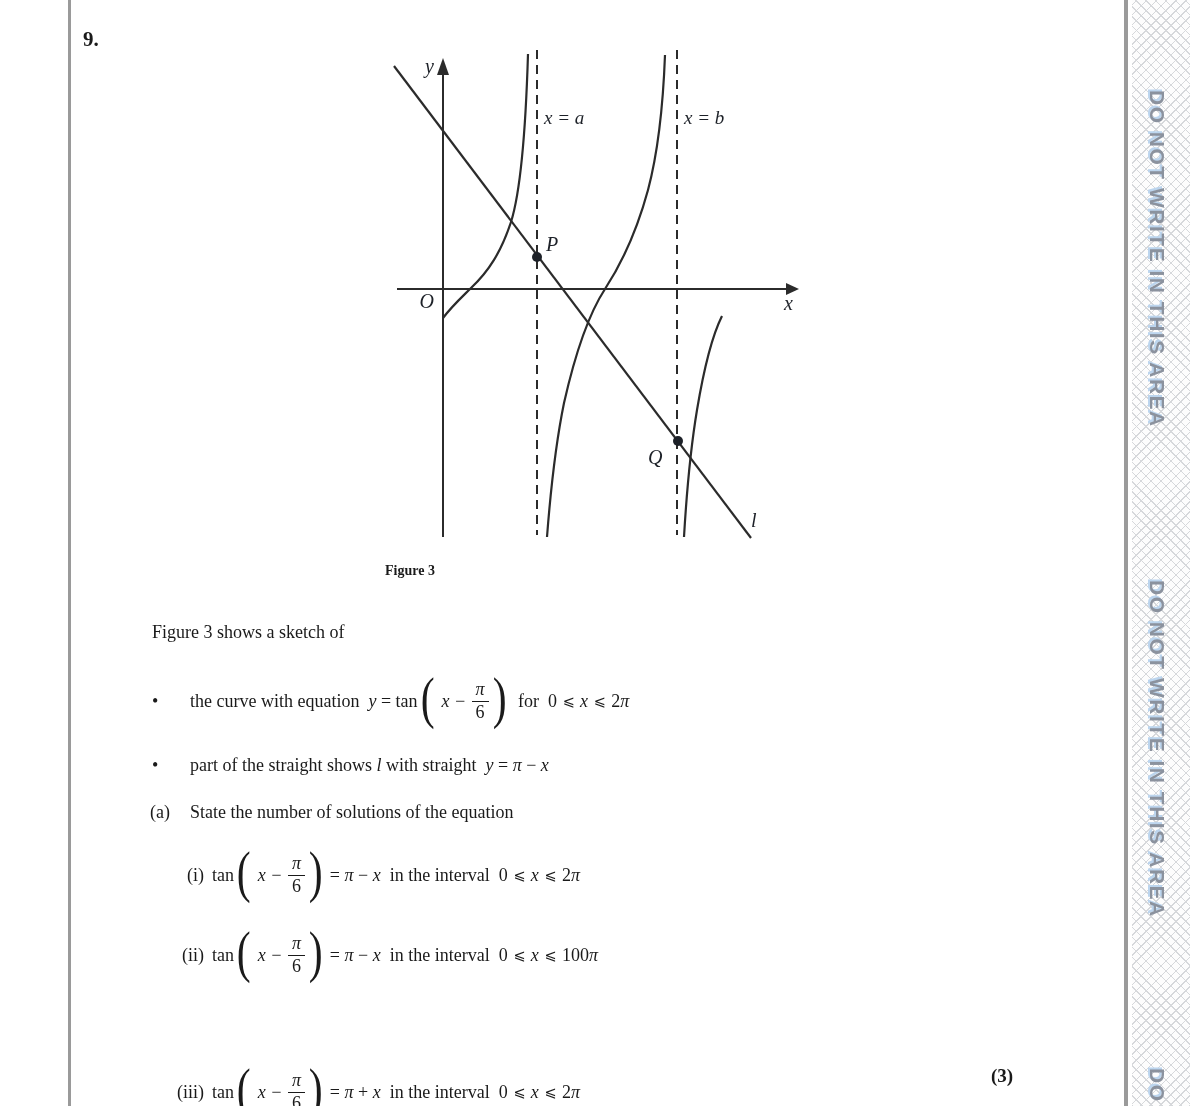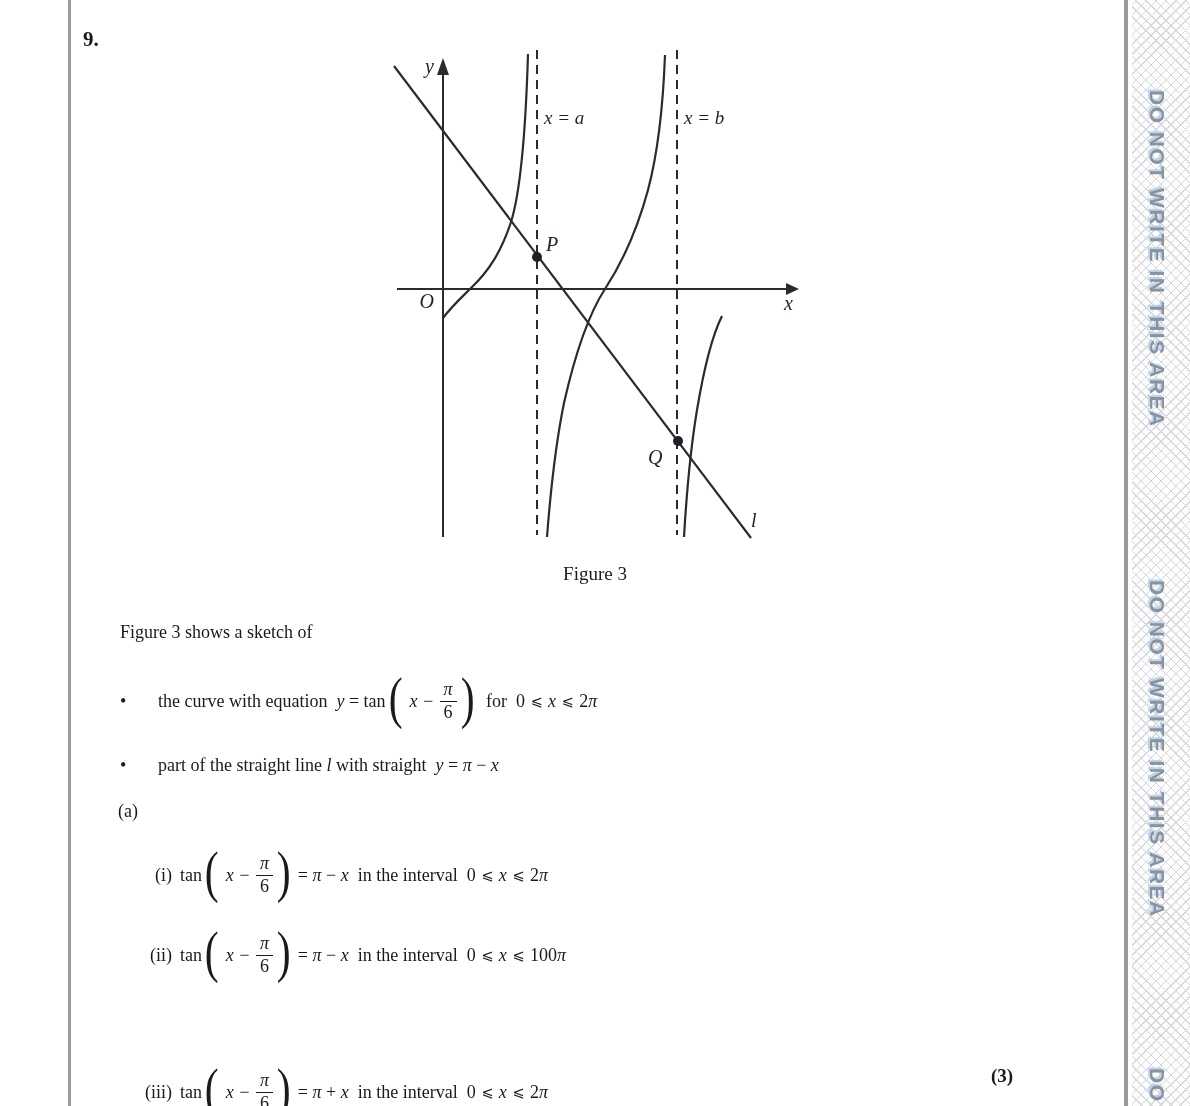--- a/index.html
+++ b/index.html
@@ -20,23 +20,23 @@
   .margin-text{
     position:absolute;left:13px;
     writing-mode:vertical-rl;
     font-family:"Liberation Sans",sans-serif;
     font-weight:bold;font-size:21px;letter-spacing:1.5px;
     color:#8b929e;text-shadow:-2px 2px 0 #bcd5ee;
     white-space:nowrap;
   }
   #question-number{position:absolute;left:83px;top:27px;font-weight:bold;font-size:21px;}
   #figure-wrap{position:absolute;left:380px;top:40px;width:430px;height:510px;}
-  #figure-caption{position:absolute;left:385px;top:563px;width:420px;text-align:center;
-    font-weight:normal;font-size:19px;}
-  .row{position:absolute;display:flex;align-items:center;white-space:pre;font-size:18px;}
+  #figure-caption{position:absolute;left:385px;top:563px;width:420px;
+    font-weight:bold;font-size:14px;}
+  .row{position:absolute;display:flex;align-items:center;white-space:pre;font-size:18px;margin-left:32px;}
   .tk{line-height:22px;}
   .tk.it{font-style:italic;}
   .tk.le{font-family:"DejaVu Sans",sans-serif;font-size:14.5px;line-height:22px;padding:0 1px;}
   .tk.big{font-size:58px;line-height:0;display:inline-block;transform:scaleX(0.72);
     position:relative;top:-3px;font-weight:300;}
   .frac{display:inline-flex;flex-direction:column;align-items:center;margin:0 1px;}
   .frac .num{font-style:italic;line-height:19px;padding:0 4px 2px;border-bottom:1.6px solid #1a1a1a;}
   .frac .den{line-height:19px;padding-top:1px;}
   .blt{width:38px;flex:none;}
   .lbl{width:52px;text-align:right;margin-right:8px;flex:none;}
@@ -97,25 +97,26 @@
   <span class="tk rm">Figure 3 shows a sketch of</span>
 </div>
 
 <div class="row" style="left:120px;top:680px">
   <span class="blt">•</span>
   <span class="mathline" style="display: inline-flex; align-items: center; white-space: pre;"><span class="tk rm">the curve with equation  </span><span class="tk it">y</span><span class="tk rm"> = tan</span><span class="tk big">(</span><span class="tk it"> x − </span><span class="frac"><span class="num">π</span><span class="den">6</span></span><span class="tk big">)</span><span class="tk rm">  for  </span><span class="tk rm">0 </span><span class="tk le">⩽</span><span class="tk it"> x </span><span class="tk le">⩽</span><span class="tk rm"> 2</span><span class="tk it">π</span></span>
 </div>
 
 <div class="row" style="left:120px;top:754px">
   <span class="blt">•</span>
-  <span class="mathline" style="display: inline-flex; align-items: center; white-space: pre;"><span class="tk rm">part of the straight line </span><span class="tk it">l</span><span class="tk rm"> with straight  </span><span class="tk it">y</span><span class="tk rm"> = </span><span class="tk it">π</span><span class="tk rm"> − </span><span class="tk it">x</span></span>
+  <span class="mathline" style="display: inline-flex; align-items: center; white-space: pre;"><span class="tk rm">part of the straight shows </span><span class="tk it">l</span><span class="tk rm"> with straight  </span><span class="tk it">y</span><span class="tk rm"> = </span><span class="tk it">π</span><span class="tk rm"> − </span><span class="tk it">x</span></span>
 </div>
 
 <div class="row" style="left:118px;top:801px">
   <span class="lbl-a">(a)</span>
+  <span class="tk rm">State the number of solutions of the equation</span>
 </div>
 
 <div class="row" style="left:120px;top:854px">
   <span class="lbl">(i)</span>
   <span class="mathline" style="display: inline-flex; align-items: center; white-space: pre;"><span class="tk rm">tan</span><span class="tk big">(</span><span class="tk it"> x − </span><span class="frac"><span class="num">π</span><span class="den">6</span></span><span class="tk big">)</span><span class="tk rm"> = </span><span class="tk it">π</span><span class="tk rm"> − </span><span class="tk it">x</span><span class="tk rm">  in the interval  </span><span class="tk rm">0 </span><span class="tk le">⩽</span><span class="tk it"> x </span><span class="tk le">⩽</span><span class="tk rm"> 2</span><span class="tk it">π</span></span>
 </div>
 
 <div class="row" style="left:120px;top:934px">
   <span class="lbl">(ii)</span>
   <span class="mathline" style="display: inline-flex; align-items: center; white-space: pre;"><span class="tk rm">tan</span><span class="tk big">(</span><span class="tk it"> x − </span><span class="frac"><span class="num">π</span><span class="den">6</span></span><span class="tk big">)</span><span class="tk rm"> = </span><span class="tk it">π</span><span class="tk rm"> − </span><span class="tk it">x</span><span class="tk rm">  in the interval  </span><span class="tk rm">0 </span><span class="tk le">⩽</span><span class="tk it"> x </span><span class="tk le">⩽</span><span class="tk rm"> 100</span><span class="tk it">π</span></span>

